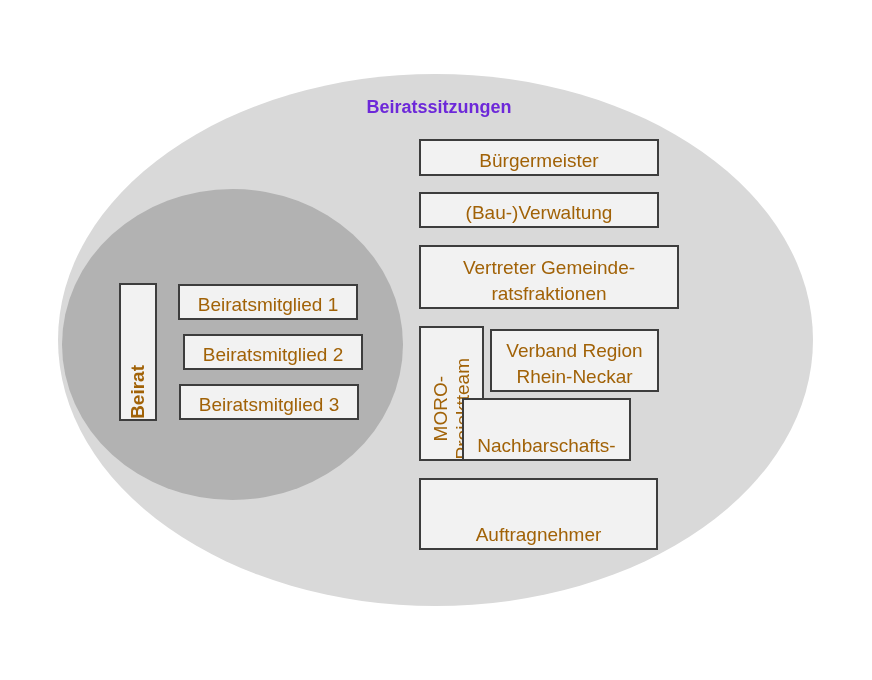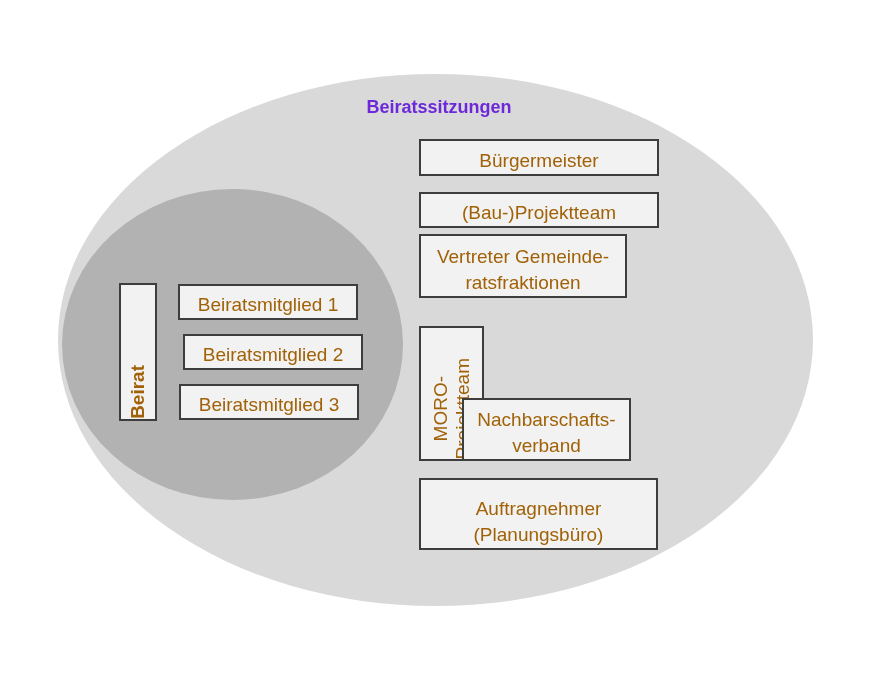--- a/index.html
+++ b/index.html
@@ -63,21 +63,21 @@
 
   
   .beirat-box   { left: 119px; top: 283px; width: 38px;  height: 138px; }
   .member-1     { left: 167px; top: 284px; width: 180px; height: 36px; margin-left: 11px; }
   .member-2     { left: 183px; top: 334px; width: 180px; height: 36px; }
   .member-3     { left: 179px; top: 384px; width: 180px; height: 36px; }
 
   
   .buergermeister { left: 419px; top: 139px; width: 240px; height: 37px; }
   .verwaltung     { left: 419px; top: 192px; width: 240px; height: 36px; }
-  .vertreter      { left: 419px; top: 234px; width: 208px; height: 64px; }
+  .vertreter      { left: 419px; top: 245px; width: 260px; height: 64px; }
   .moro           { left: 419px; top: 326px; width: 65px;  height: 135px; }
   .verband        { left: 490px; top: 329px; width: 169px; height: 63px; }
   .nachbarschaft  { left: 462px; top: 398px; width: 169px; height: 63px; }
   .auftragnehmer  { left: 419px; top: 478px; width: 239px; height: 72px; }
 </style>
 </head>
 <body>
 
 <div class="canvas">
 
@@ -97,40 +97,44 @@
     <span>Beiratsmitglied 2</span>
   </div>
   <div class="box member-3">
     <span>Beiratsmitglied 3</span>
   </div>
 
   <div class="box buergermeister">
     <span>Bürgermeister</span>
   </div>
   <div class="box verwaltung">
-    <span>(Bau-)Projektteam</span>
+    <span>(Bau-)Verwaltung</span>
   </div>
   <div class="box vertreter">
     <div>
       <span>Vertreter Gemeinde-</span>
       <span>ratsfraktionen</span>
     </div>
   </div>
   <div class="box moro">
     <div class="vtext">
       <span>MORO-</span>
       <span>Projektteam</span>
     </div>
   </div>
+  <div class="box verband">
+    <div>
+      <span>Verband Region</span>
+      <span>Rhein-Neckar</span>
+    </div>
+  </div>
   <div class="box nachbarschaft">
     <div>
       <span>Nachbarschafts-</span>
-      <span>verband</span>
     </div>
   </div>
   <div class="box auftragnehmer">
     <div>
       <span>Auftragnehmer</span>
-      <span>(Planungsbüro)</span>
     </div>
   </div>
 
 </div>
 
 </body></html>

